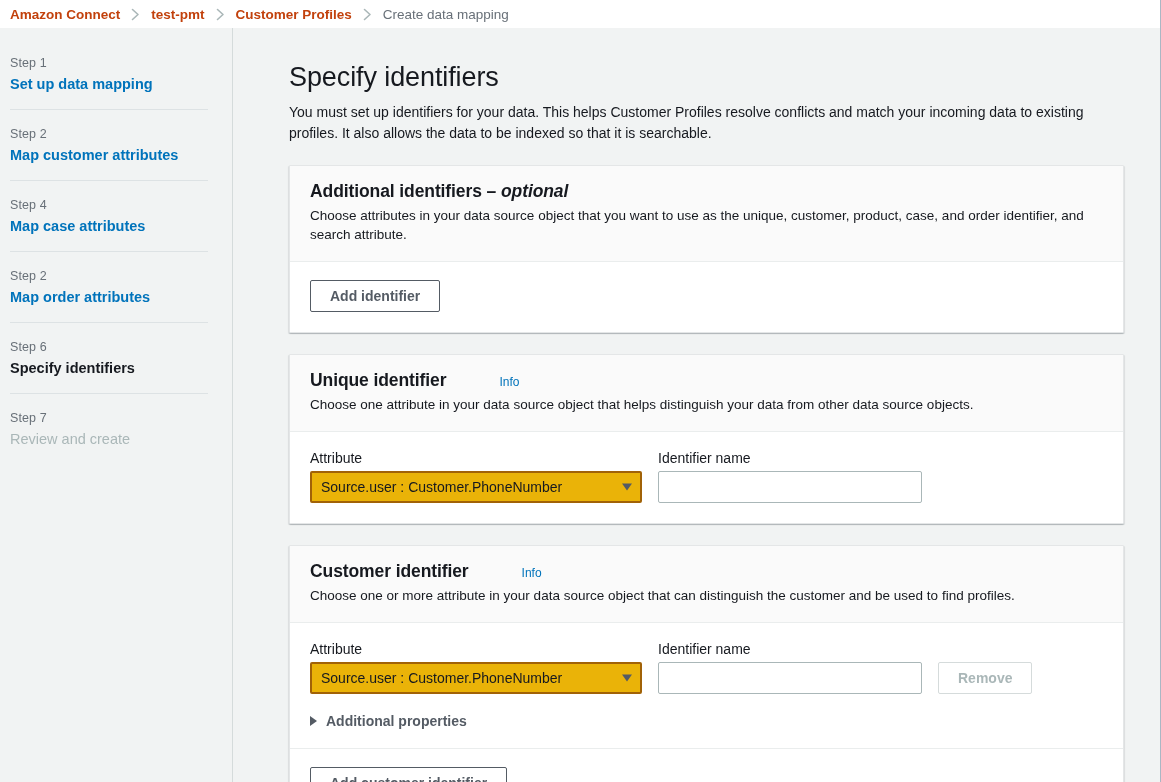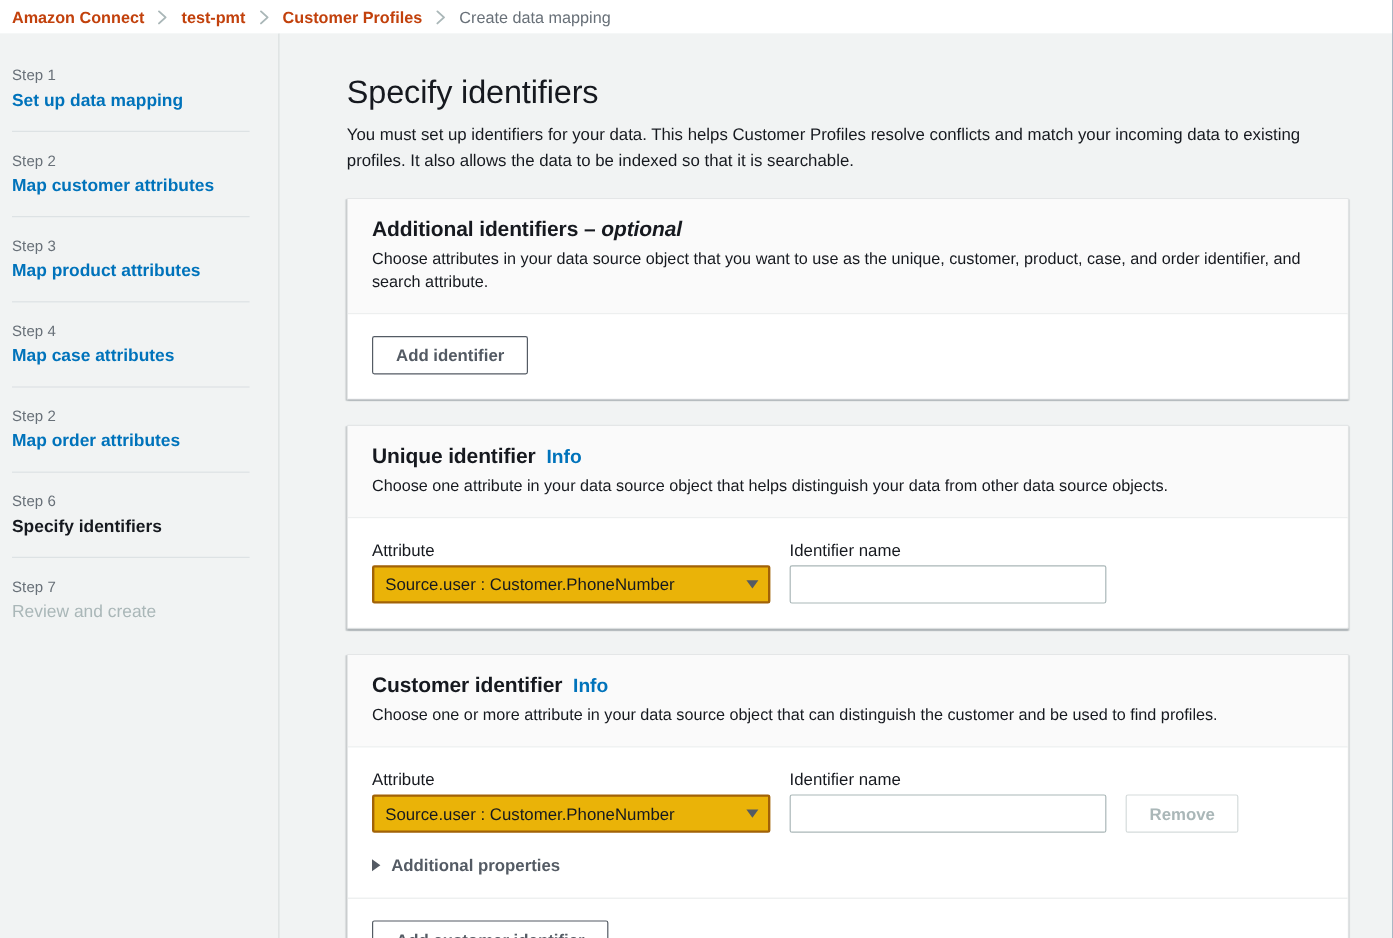--- a/index.html
+++ b/index.html
@@ -152,25 +152,26 @@
     font-size: 17.5px;
     font-weight: 700;
     color: #16191f;
     letter-spacing: -.1px;
   }
   .card-title .opt {
     font-weight: 700;
     font-style: italic;
   }
   .info-link {
-    font-size: 16px;
-    font-weight: 700;
+    font-size: 12px;
+    font-weight: 400;
     color: #0073bb;
     cursor: pointer;
     text-decoration: none;
+    margin-left: 44px;
   }
   .card-desc {
     font-size: 13.5px;
     color: #16191f;
     line-height: 19px;
   }
   .card-body {
     padding: 18px 20px 20px 20px;
     background: #ffffff;
   }
@@ -321,24 +322,20 @@
       <div class="step">
         <div class="step-num">Step 1</div>
         <div class="step-label">Set up data mapping</div>
       </div>
 
       <div class="step">
         <div class="step-num">Step 2</div>
         <div class="step-label">Map customer attributes</div>
       </div>
 
-      <div class="step">
-        <div class="step-num">Step 3</div>
-        <div class="step-label">Map product attributes</div>
-      </div>
 
       <div class="step">
         <div class="step-num">Step 4</div>
         <div class="step-label">Map case attributes</div>
       </div>
 
       <div class="step">
         <div class="step-num">Step 2</div>
         <div class="step-label">Map order attributes</div>
       </div>

